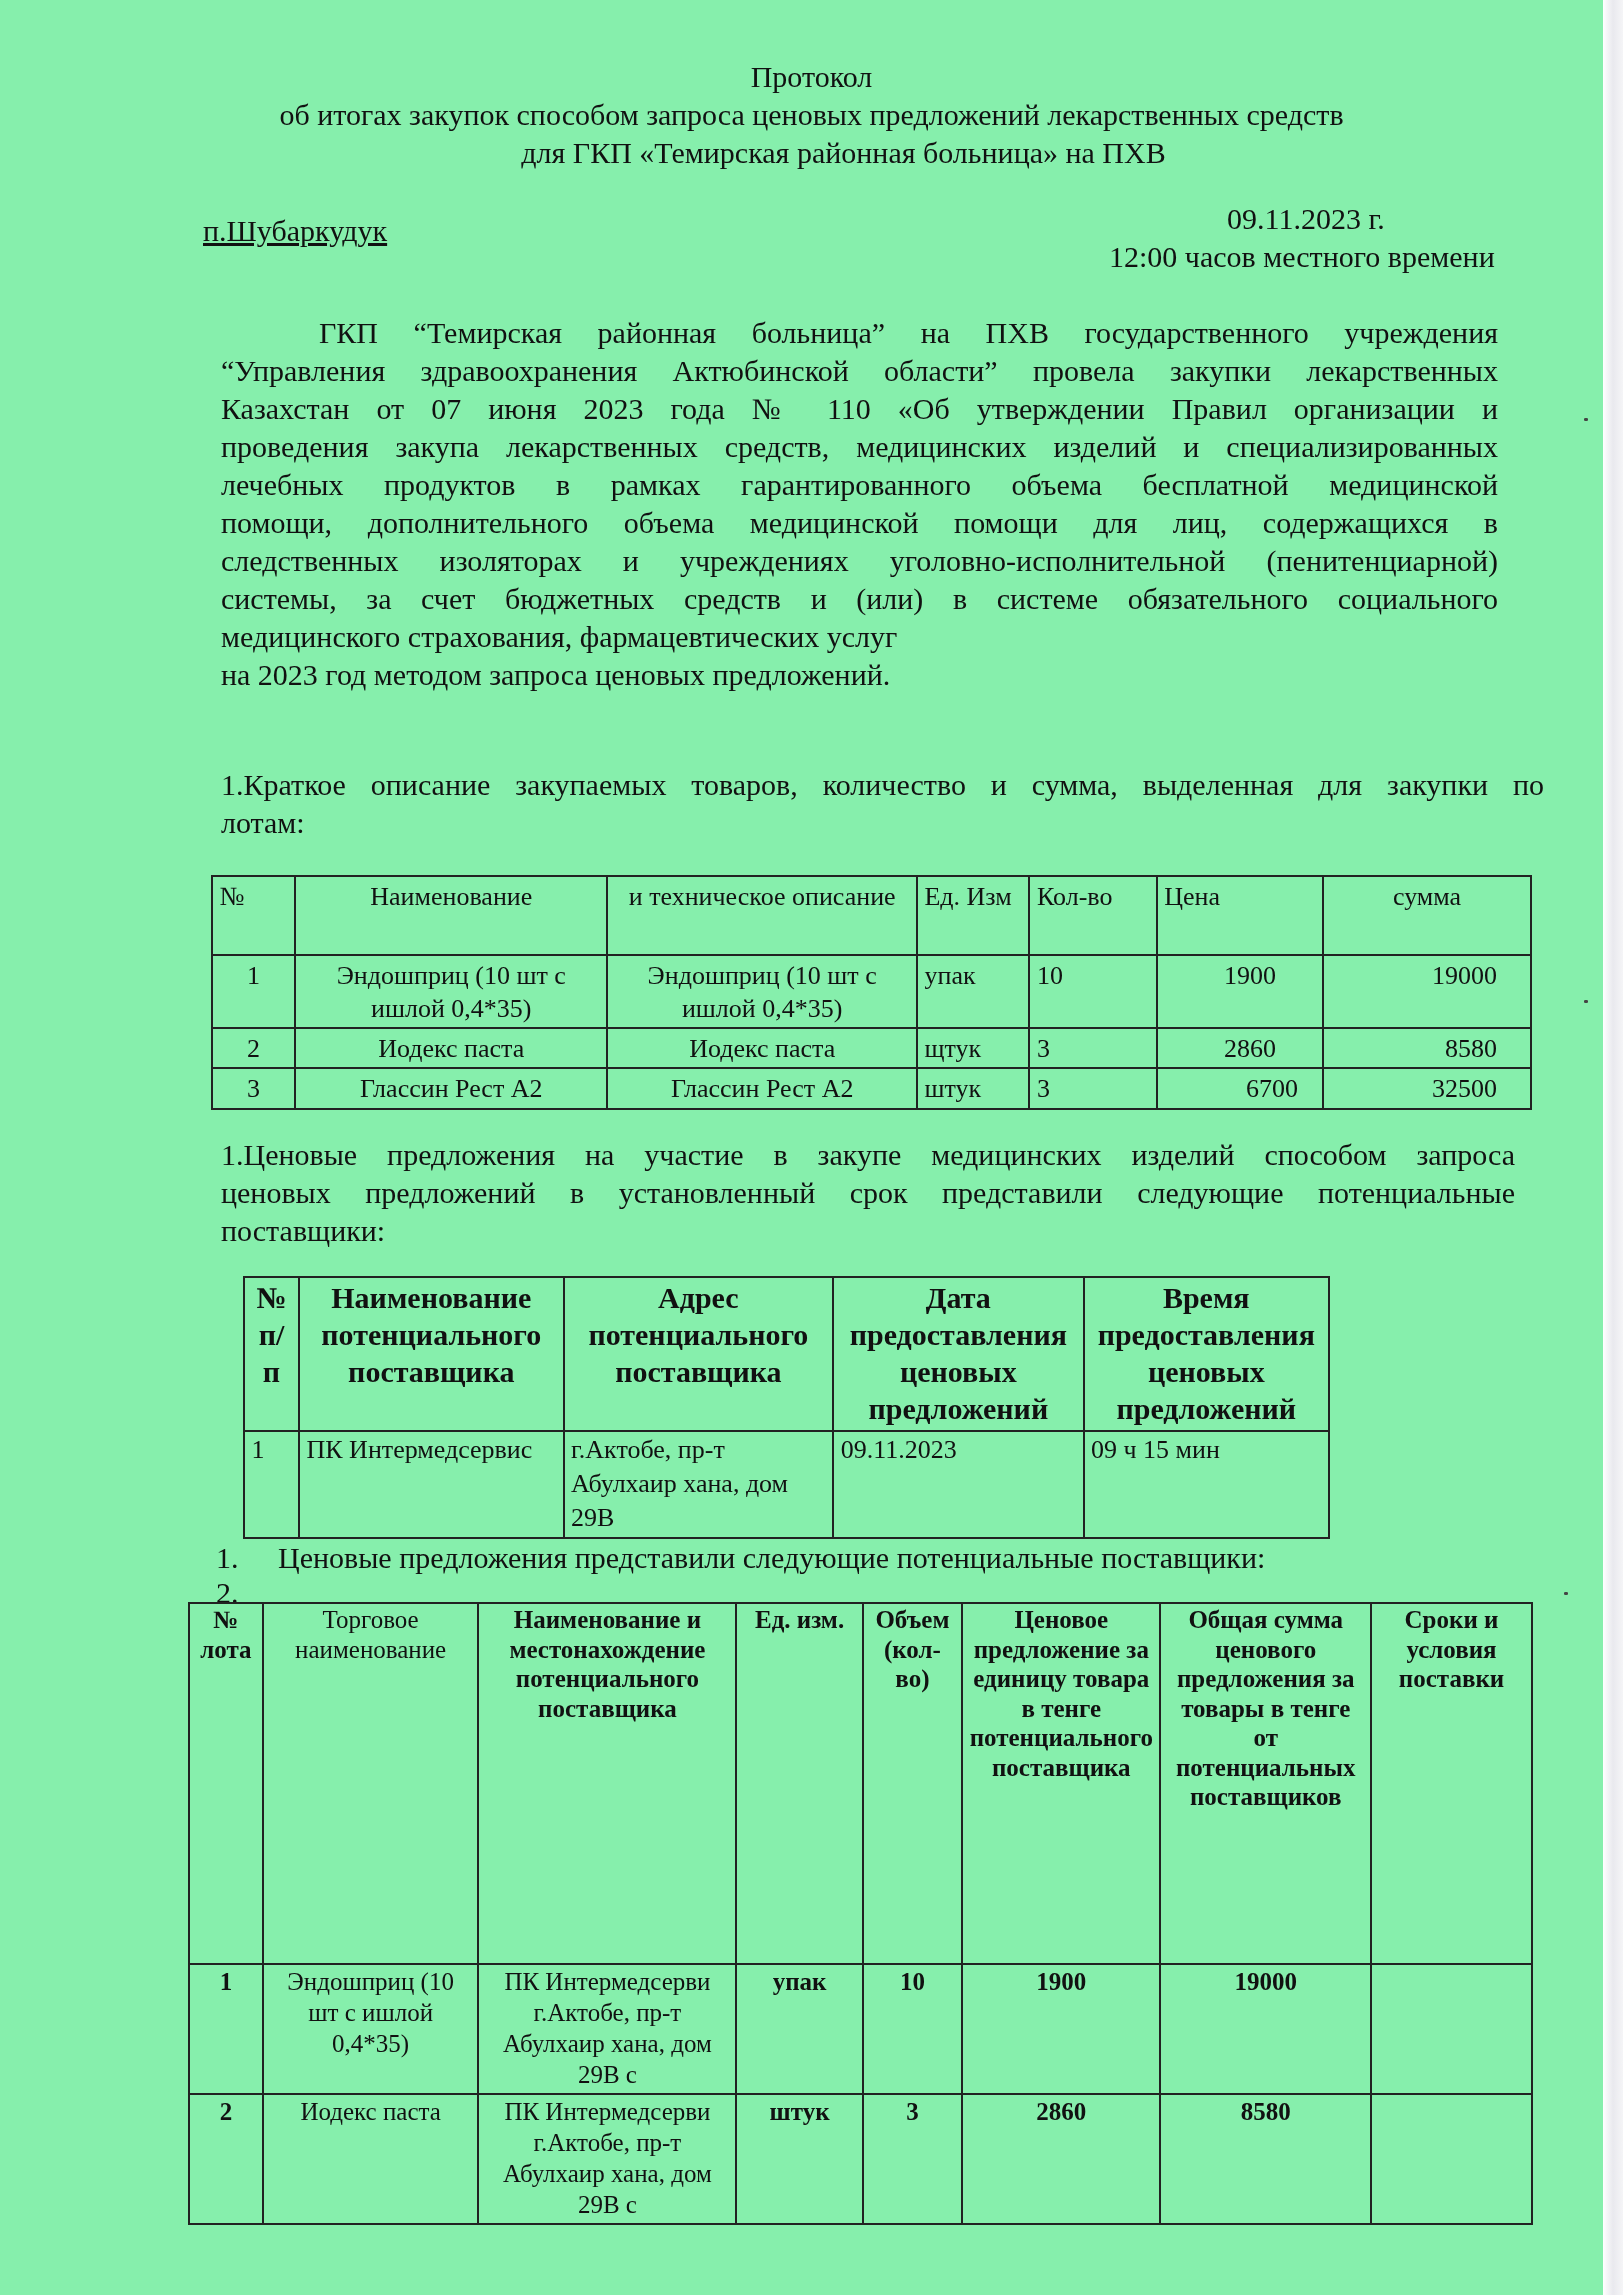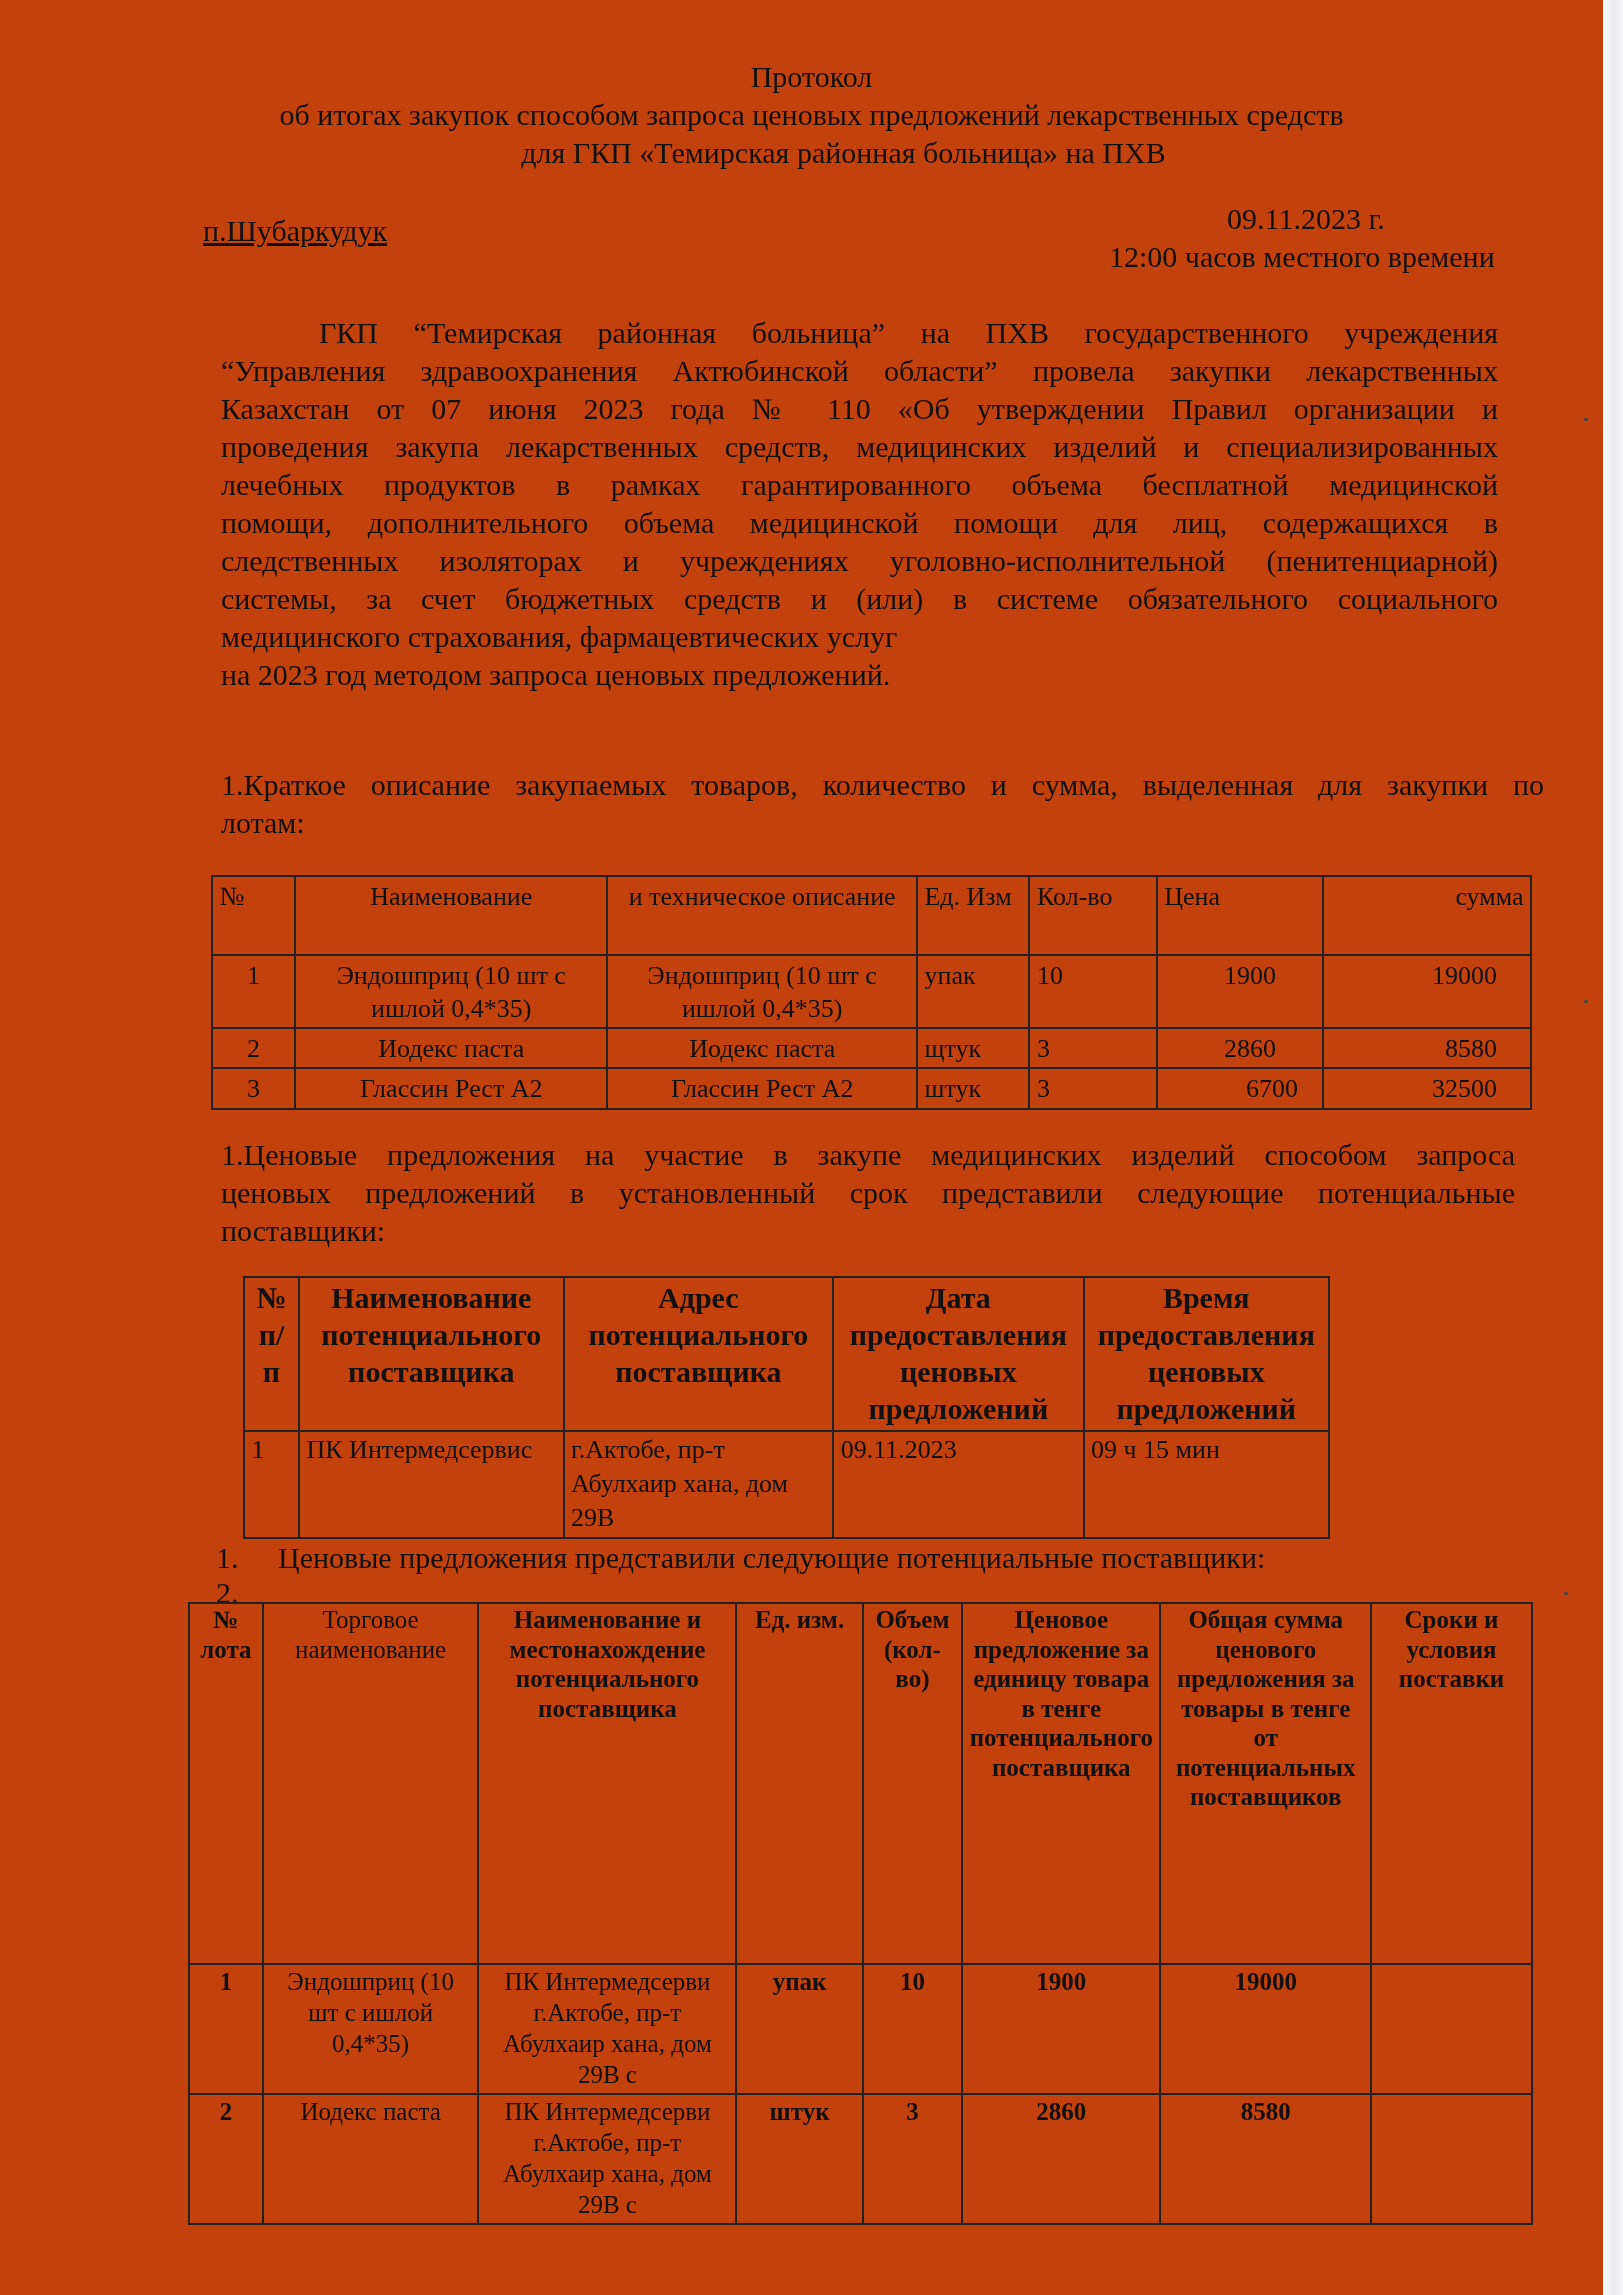--- a/index.html
+++ b/index.html
@@ -1,18 +1,18 @@
 <!DOCTYPE html>
 <html style="font-size:10.5px"><head>
 <meta charset="utf-8">
 <style>
   html, body { margin:0; padding:0; background:#ffffff; }
   body { width:1623px; height:2295px; position:relative; overflow:hidden;
          font-family:"Liberation Serif", "DejaVu Serif", serif; color:#111; }
-  .page { position:absolute; left:0; top:0; width:1623px; height:2295px; background:#c2410c; }
+  .page { position:absolute; left:0; top:0; width:1623px; height:2295px; background:#86efac; }
   .scanedge { position:absolute; right:0; top:0; width:19.6px; height:2295px;
               background:linear-gradient(to right,#ffffff,#e9e9ee 50%,#f5f5f7); }
   .center { position:absolute; left:0; width:1623px; text-align:center; font-size:30px; line-height:38px; }
   .abs { position:absolute; font-size:30px; line-height:38px; white-space:nowrap; }
   .para { position:absolute; left:209px; width:1289px; font-size:30px; line-height:38px; text-align:justify; }
   .para .ln { display:block; text-align:justify; text-align-last:justify; height:38px;margin-left:12px; }
   .para .ln.last { text-align-last:left; }
   .indent { padding-left:98px; }
   table { position:absolute; border-collapse:collapse; }
   td, th { border:2px solid #222; vertical-align:top; padding:1.3px 6.5px; font-weight:normal; }
@@ -70,21 +70,21 @@
         <col style="width:219px">
     </colgroup>
     <tbody>
         <tr style="height:79px">
       <th class="c" style="text-align:left">№</th>
       <th class="c">Наименование</th>
       <th class="c">и техническое описание</th>
       <th style="text-align:left">Ед. Изм</th>
       <th style="text-align:left">Кол-во</th>
       <th style="text-align:left">Цена</th>
-      <th style="text-align:right">сумма</th>
+      <th style="text-align:center">сумма</th>
     </tr>
     <tr style="height:65px">
       <td class="c">1</td>
       <td class="c">Эндошприц (10 шт с ишлой 0,4*35)</td>
       <td class="c">Эндошприц (10 шт с ишлой 0,4*35)</td>
       <td>упак</td>
       <td>10</td>
       <td class="r" style="padding-right:46px">1900</td>
       <td class="r" style="padding-right:33px">19000</td>
     </tr>

